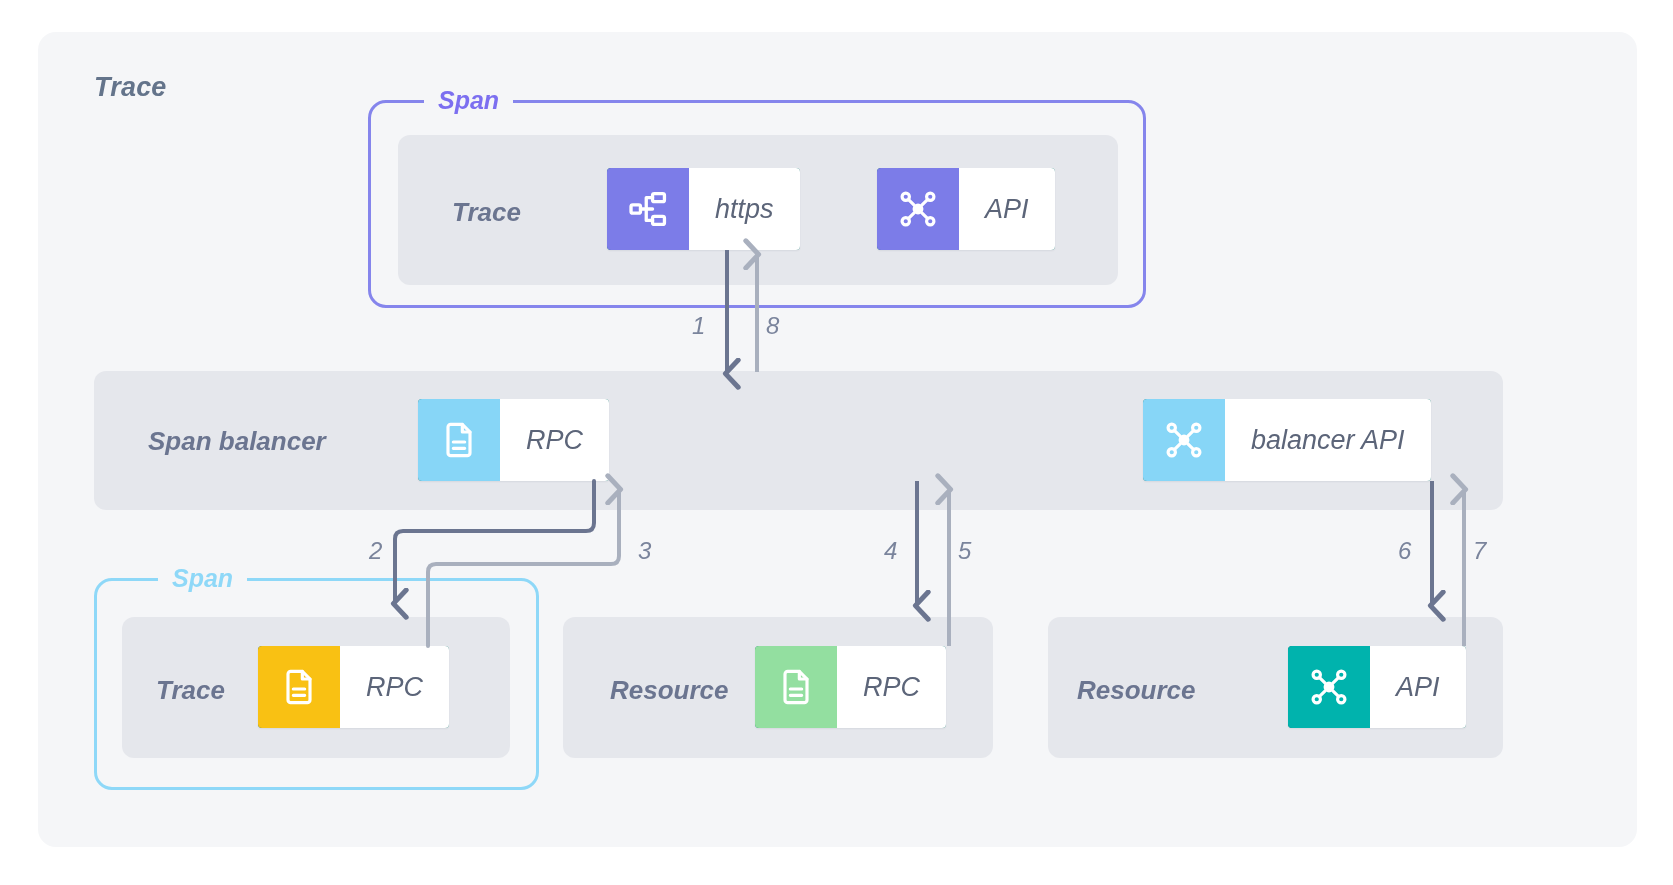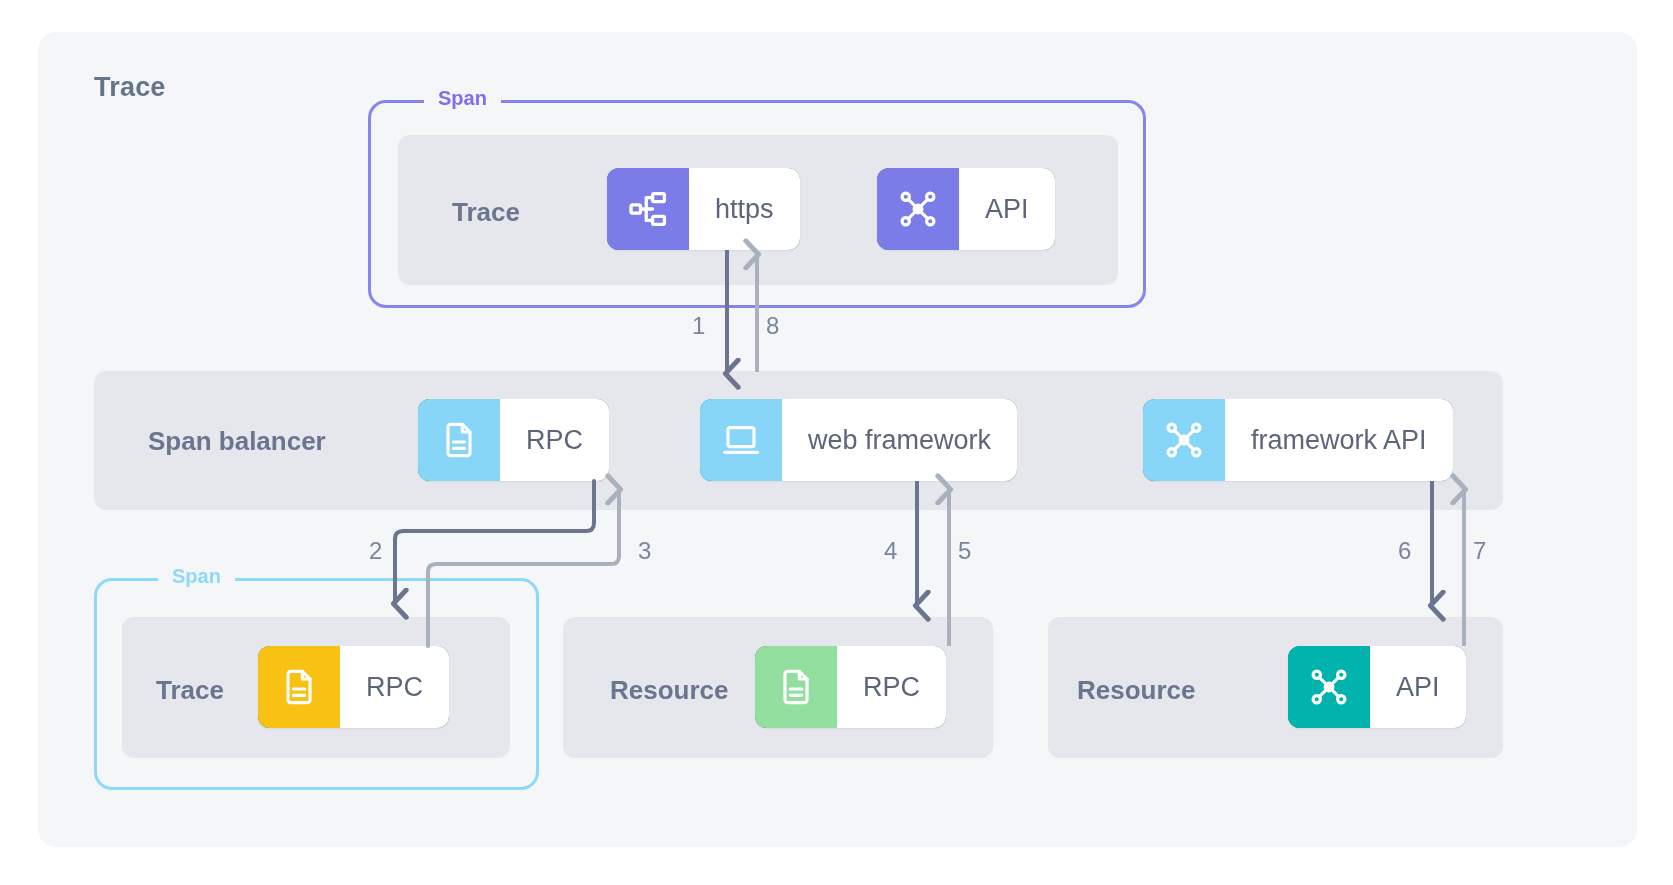--- a/index.html
+++ b/index.html
@@ -12,20 +12,21 @@
     height: 885px;
     font-family: "Liberation Sans", sans-serif;
     overflow: hidden;
   }
 
   
   #canvas {
     position: relative;
     width: 1673px;
     height: 885px;
+    font-style: italic;
   }
 
   .trace-panel {
     position: absolute;
     left: 38px;
     top: 32px;
     width: 1599px;
     height: 815px;
     background: #f5f6f8;
     border-radius: 18px;
@@ -47,21 +48,21 @@
     position: absolute;
     border-radius: 18px;
     box-sizing: border-box;
     background: transparent;
   }
   .span-frame.purple { border: 3px solid #8585ec; }
   .span-frame.sky    { border: 3px solid #8ed8f8; }
 
   .span-legend {
     position: absolute;
-    font-size: 20px;
+    font-size: 25px;
     font-weight: bold;
     background: #f5f6f8;
     padding: 0 14px;
     line-height: 1;
     text-align: center;
   }
   .span-legend.purple { color: #7c6ff0; }
   .span-legend.sky    { color: #8ed8f8; }
 
   
@@ -78,21 +79,21 @@
     color: #6b7590;
     white-space: nowrap;
   }
 
   
   .chip {
     position: absolute;
     display: flex;
     align-items: stretch;
     height: 82px;
-    border-radius: 12px;
+    border-radius: 4px;
     overflow: hidden;
     background: #0f766e;
     box-shadow: 0 1px 2px rgba(20,25,50,0.07);
   }
   .chip-icon {
     width: 82px;
     min-width: 82px;
     display: flex;
     align-items: center;
     justify-content: center;
@@ -173,42 +174,33 @@
     <div class="chip-icon" style="background:#87d6f7;">
       <svg width="40" height="40" viewBox="0 0 24 24" fill="none" stroke="#ffffff" stroke-width="1.9" stroke-linecap="round" stroke-linejoin="round">
         <path d="M14 2.6 H7 a1.6 1.6 0 0 0 -1.6 1.6 v15.6 a1.6 1.6 0 0 0 1.6 1.6 h10 a1.6 1.6 0 0 0 1.6 -1.6 V7.2 Z"></path>
         <path d="M14 2.6 V7.2 h4.6"></path>
         <path d="M8.6 13.2 h6.8 M8.6 17 h6.8"></path>
       </svg>
     </div>
     <div class="chip-label">RPC</div>
   </div>
 
-  <div class="chip" style="left:700px; top:399px;">
-    <div class="chip-icon" style="background:#87d6f7;">
-      <svg width="40" height="40" viewBox="0 0 24 24" fill="none" stroke="#ffffff" stroke-width="1.9" stroke-linecap="round" stroke-linejoin="round">
-        <rect x="4.2" y="4.6" width="15.6" height="11.4" rx="1.3"></rect>
-        <path d="M2.2 19.4 h19.6"></path>
-      </svg>
-    </div>
-    <div class="chip-label">web framework</div>
-  </div>
 
   <div class="chip" style="left:1143px; top:399px;">
     <div class="chip-icon" style="background:#87d6f7;">
       <svg width="42" height="42" viewBox="0 0 24 24" fill="none" stroke="#ffffff" stroke-width="1.8">
         <circle cx="12" cy="12" r="3.1" fill="#ffffff" stroke="none"></circle>
         <circle cx="5" cy="5" r="2.1"></circle>
         <circle cx="19" cy="5" r="2.1"></circle>
         <circle cx="5" cy="19" r="2.1"></circle>
         <circle cx="19" cy="19" r="2.1"></circle>
         <path d="M6.6 6.6 L9.8 9.8 M17.4 6.6 L14.2 9.8 M6.6 17.4 L9.8 14.2 M17.4 17.4 L14.2 14.2" stroke-linecap="round"></path>
       </svg>
     </div>
-    <div class="chip-label">framework API</div>
+    <div class="chip-label">balancer API</div>
   </div>
 
   <div class="span-frame sky" style="left:94px; top:578px; width:445px; height:212px;"></div>
   <div class="span-legend sky" style="left:158px; top:566px;">Span</div>
 
   <div class="row" style="left:122px; top:617px; width:388px; height:141px;"></div>
   <div class="row-label" style="left:156px; top:675px;">Trace</div>
 
   <div class="chip" style="left:258px; top:646px;">
     <div class="chip-icon" style="background:#f9c113;">

